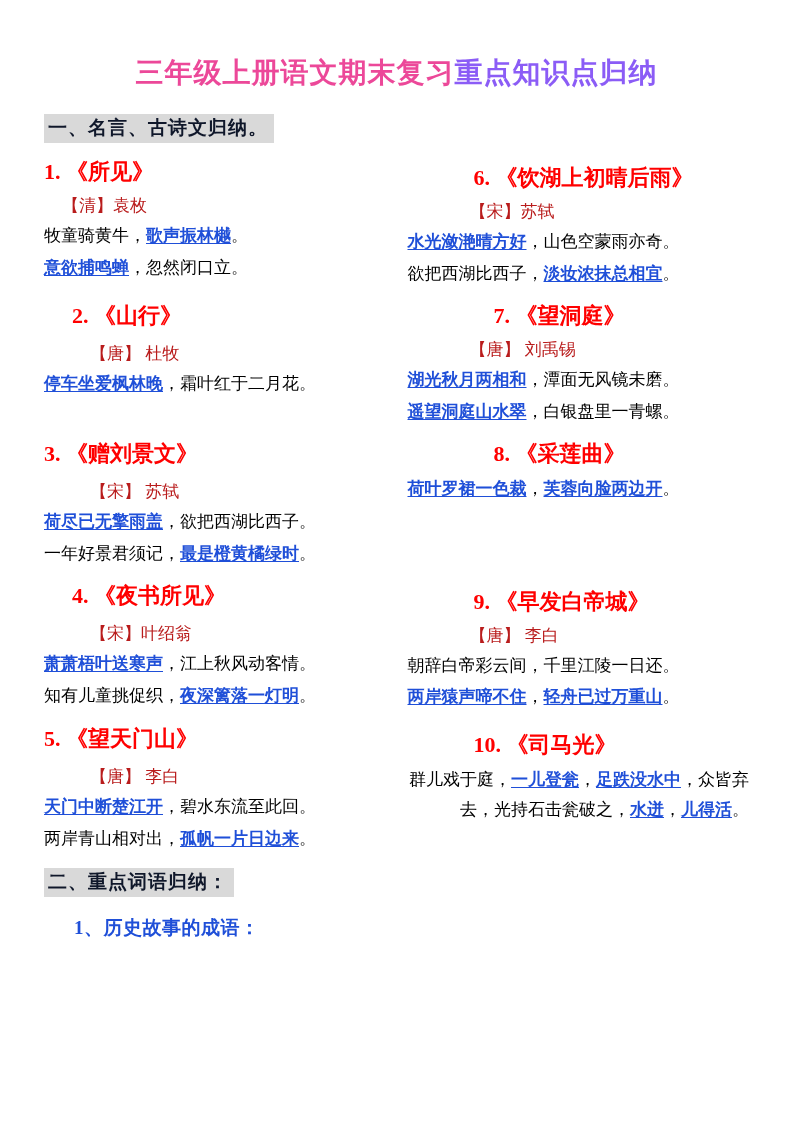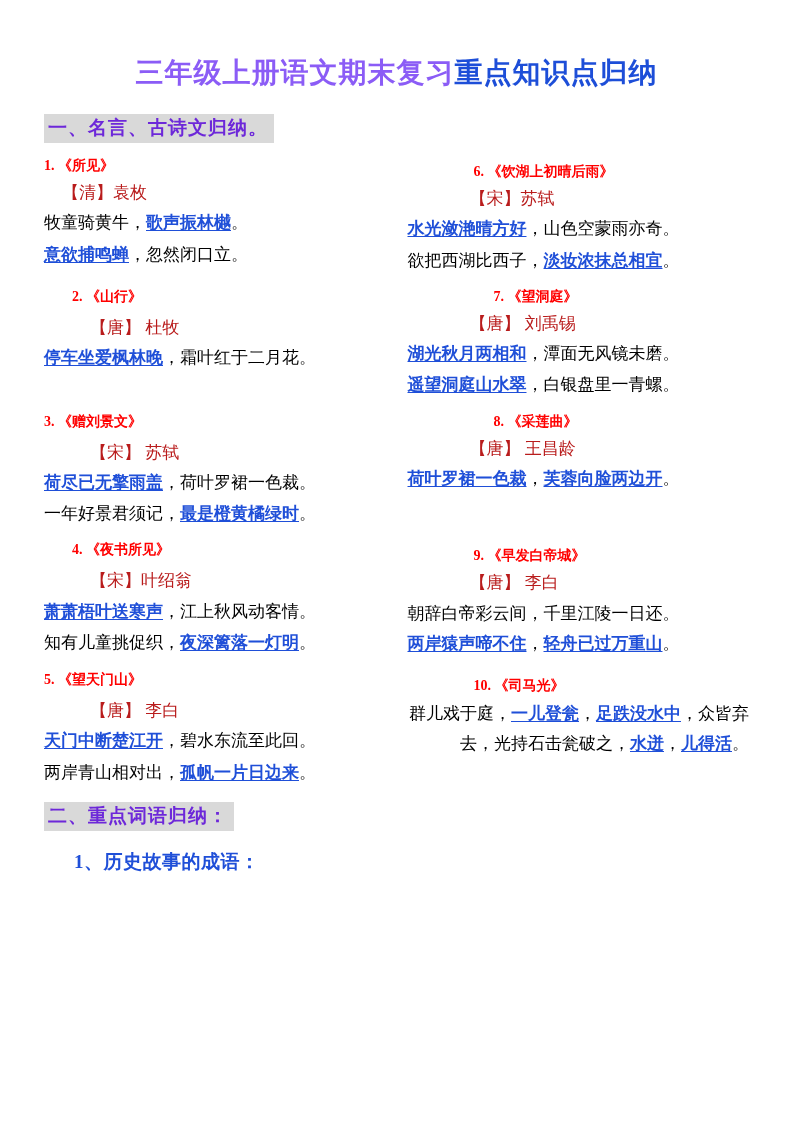--- a/index.html
+++ b/index.html
@@ -24,28 +24,28 @@
   }
   
   .doc-title {
     text-align: center;
     font-size: 28px;
     font-weight: bold;
     letter-spacing: 1px;
     margin: 8px 0 20px 0;
     white-space: nowrap;
   }
-  .doc-title .part-black { color: #8b5cf6; }
-  .doc-title .part-red { color: #1d4ed8; }
+  .doc-title .part-black { color: #ec4899; }
+  .doc-title .part-red { color: #8b5cf6; }
 
   
   .section-head {
     display: inline-block;
     background: #d9d9d9;
-    color: #6d28d9;
+    color: #0f172a;
     font-weight: bold;
     font-size: 19px;
     padding: 1px 6px 2px 4px;
     margin: 2px 0 8px 0;
     letter-spacing: 1px;
   }
   .section-head.plain {
     background: #d9d9d9;
   }
 
@@ -53,21 +53,21 @@
   .poem-grid {
     display: grid;
     grid-template-columns: 1fr 1fr;
     column-gap: 22px;
     row-gap: 0px;
   }
   .poem {
     margin-bottom: 5px;
   }
   .poem-title {
-    font-size: 14px;
+    font-size: 22px;
     font-weight: bold;
     color: #ff0000;
     margin: 3px 0 2px 0;
     line-height: 1.65;
   }
   .poem-title .num {
     color: #ff0000;
     font-weight: bold;
   }
   .poem-title.indent-2 { padding-left: 28px; }
@@ -177,31 +177,30 @@
         </div>
     </div>
 
     <div class="poem">
       <div class="poem-title">
         <span class="num">3.</span>
         <span>《赠刘景文》</span>
       </div>
       <div class="poem-author indent-mid">【宋】 苏轼</div>
       <div class="poem-lines">
-          <div class="poem-line"><span class="hl">荷尽已无擎雨盖</span><span>，荷叶罗裙一色裁。</span></div>
+          <div class="poem-line"><span class="hl">荷尽已无擎雨盖</span><span>，欲把西湖比西子。</span></div>
           <div class="poem-line"><span>一年好景君须记，</span><span class="hl">最是橙黄橘绿时</span><span>。</span></div>
         </div>
     </div>
 
     <div class="poem">
       <div class="poem-title indent-5">
         <span class="num">8.</span>
         <span>《采莲曲》</span>
       </div>
-      <div class="poem-author indent-big">【唐】 王昌龄</div>
       <div class="poem-lines">
           <div class="poem-line"><span class="hl">荷叶罗裙一色裁</span><span>，</span><span class="hl">芙蓉向脸两边开</span><span>。</span></div>
         </div>
     </div>
 
     <div class="poem">
       <div class="poem-title indent-2">
         <span class="num">4.</span>
         <span>《夜书所见》</span>
       </div>

